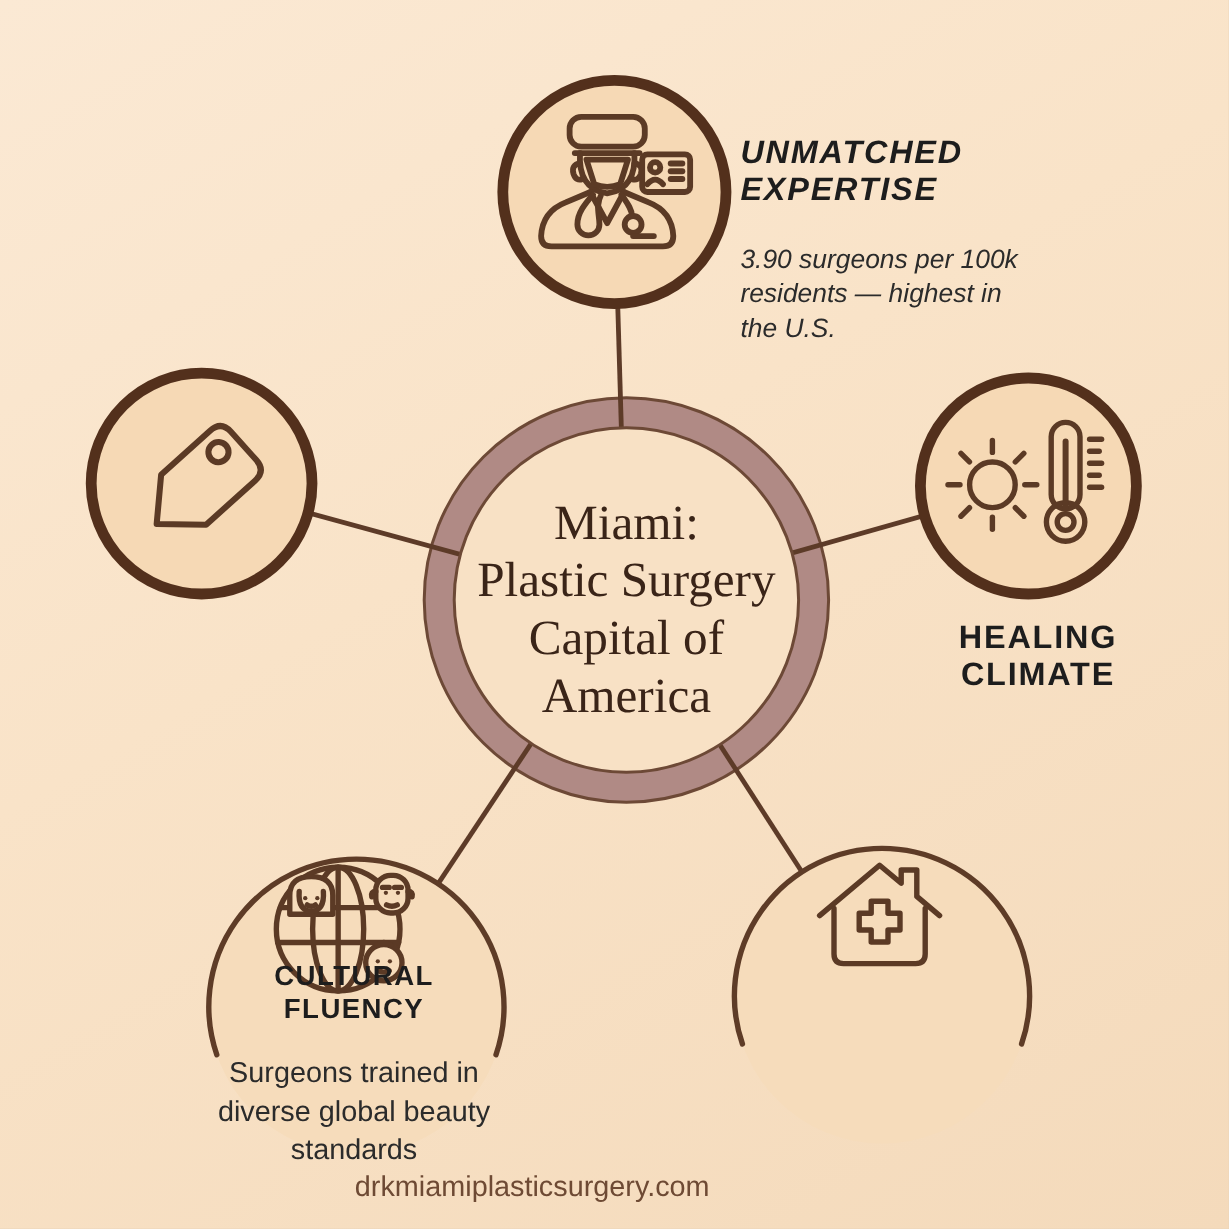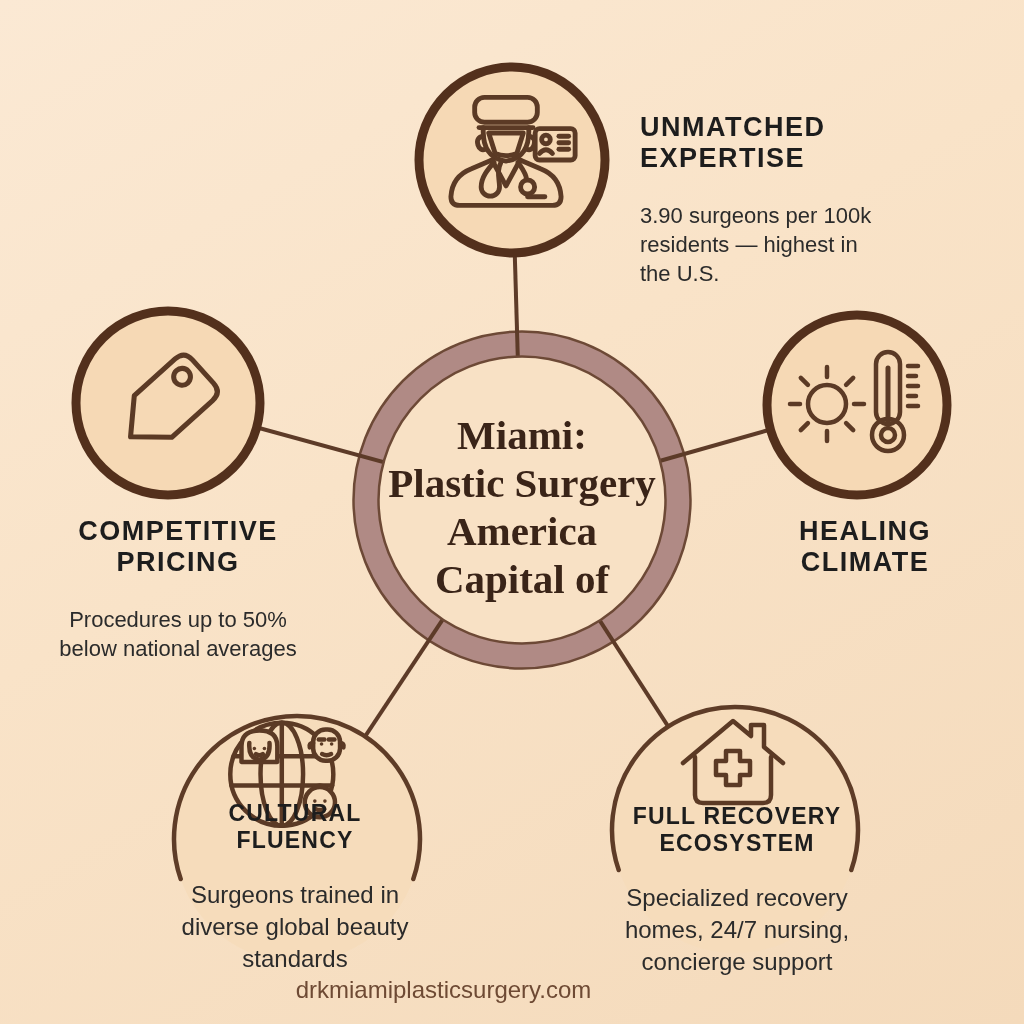--- a/index.html
+++ b/index.html
@@ -15,21 +15,21 @@
     font-weight:bold; font-size:27px; letter-spacing:1.5px;
     line-height:1.16; color:#1d1d1d;
   }
   .heading-sm { font-size:23px; letter-spacing:1.2px; }
   .body {
     font-size:22px; line-height:1.32; color:#2b2b2b; margin-top:26px;
   }
   .body-sm { font-size:24px; }
   .center-title {
     position:absolute; left:372px; top:412px; width:300px; text-align:center;
-    font-family:"Liberation Serif", serif; font-weight:bold;
+    font-family:"Liberation Serif", serif; font-weight:normal;
     font-size:41px; line-height:1.17; color:#3a2418;
   }
   .center-title .line { display:block; }
   .footer-text {
     position:absolute; left:0; top:976px; width:887px; text-align:center;
     font-size:24px; color:#6e4a34;
   }
 </style>
 </head>
 <body>
@@ -145,43 +145,35 @@
     <g transform="translate(733,766)" fill="none" stroke="#5b3a25" stroke-width="4.5" stroke-linecap="round" stroke-linejoin="round">
       <path d="M -50,-3 L 0,-45 L 18,-30 L 18,-41 L 31,-41 L 31,-19 L 50,-3"></path>
       <path d="M -38,-9 L -38,29 Q -38,37 -30,37 L 30,37 Q 38,37 38,29 L 38,-9"></path>
       <path d="M -7,-15 L 7,-15 L 7,-5 L 17,-5 L 17,9 L 7,9 L 7,19 L -7,19 L -7,9 L -17,9 L -17,-5 L -7,-5 Z"></path>
     </g>
   </svg>
 
   <div class="center-title">
     <span class="line">Miami:</span>
     <span class="line">Plastic Surgery</span>
+    <span class="line">Capital of</span>
     <span class="line">America</span>
-    <span class="line">Capital of</span>
   </div>
 
-  <div class="node-text" style="left:640px; top:112px; width:235px;">
+  <div class="node-text" style="left:617px; top:112px; width:235px;font-style:italic;">
     <div class="heading">UNMATCHED EXPERTISE</div>
     <div class="body">3.90 surgeons per 100k residents — highest in the U.S.</div>
   </div>
 
-  <div class="node-text ta-c" style="left:48px; top:516px; width:260px;">
-    <div class="heading">COMPETITIVE PRICING</div>
-    <div class="body">Procedures up to 50% below national averages</div>
-  </div>
 
   <div class="node-text ta-c" style="left:756px; top:516px; width:218px;">
     <div class="heading">HEALING CLIMATE</div>
   </div>
 
   <div class="node-text ta-c" style="left:175px; top:800px; width:240px;">
     <div class="heading heading-sm">CULTURAL FLUENCY</div>
     <div class="body body-sm">Surgeons trained in diverse global beauty standards</div>
   </div>
 
-  <div class="node-text ta-c" style="left:617px; top:803px; width:240px;">
-    <div class="heading heading-sm">FULL RECOVERY ECOSYSTEM</div>
-    <div class="body body-sm">Specialized recovery homes, 24/7 nursing, concierge support</div>
-  </div>
 
   <div class="footer-text">drkmiamiplasticsurgery.com</div>
 
 </div>
 
 </body></html>

